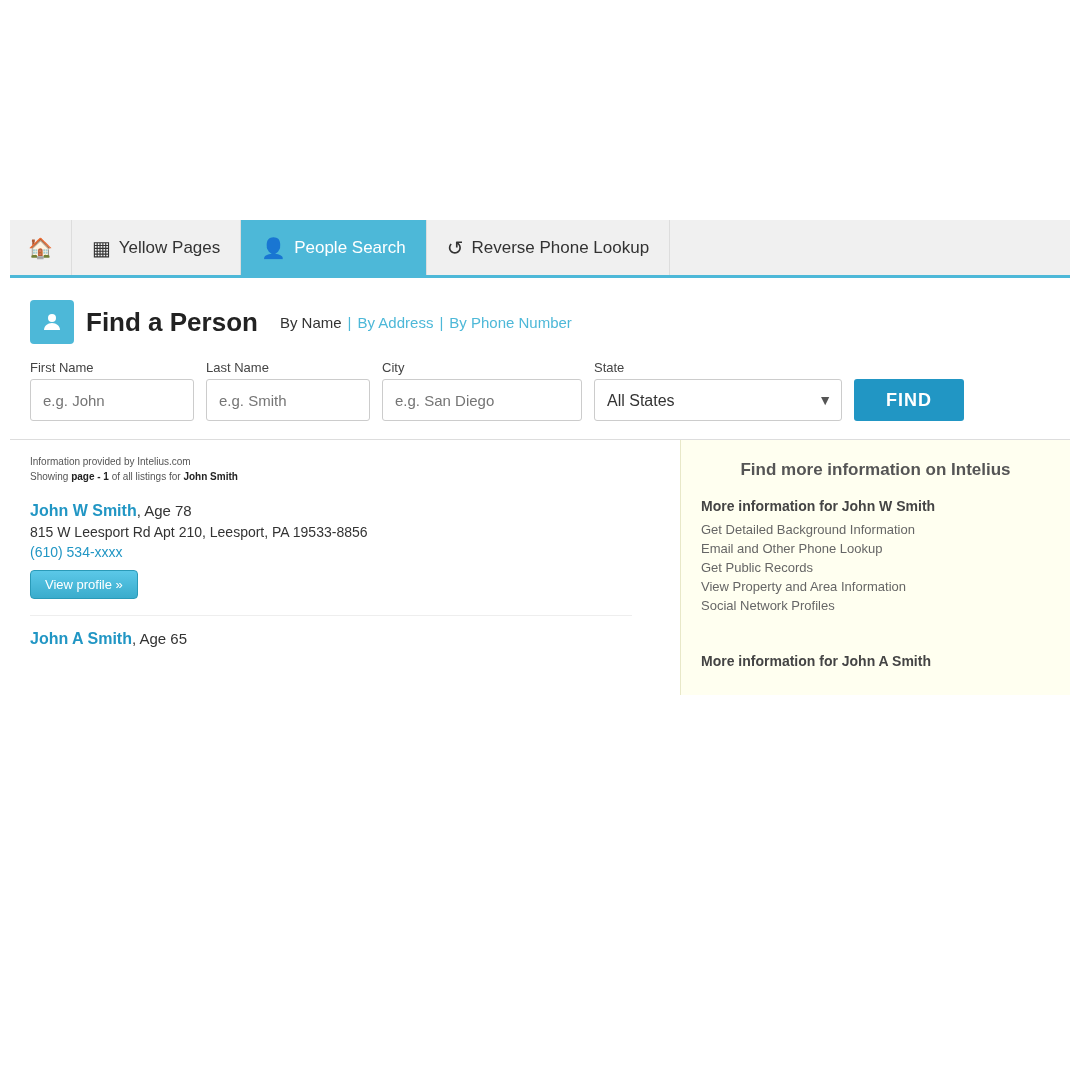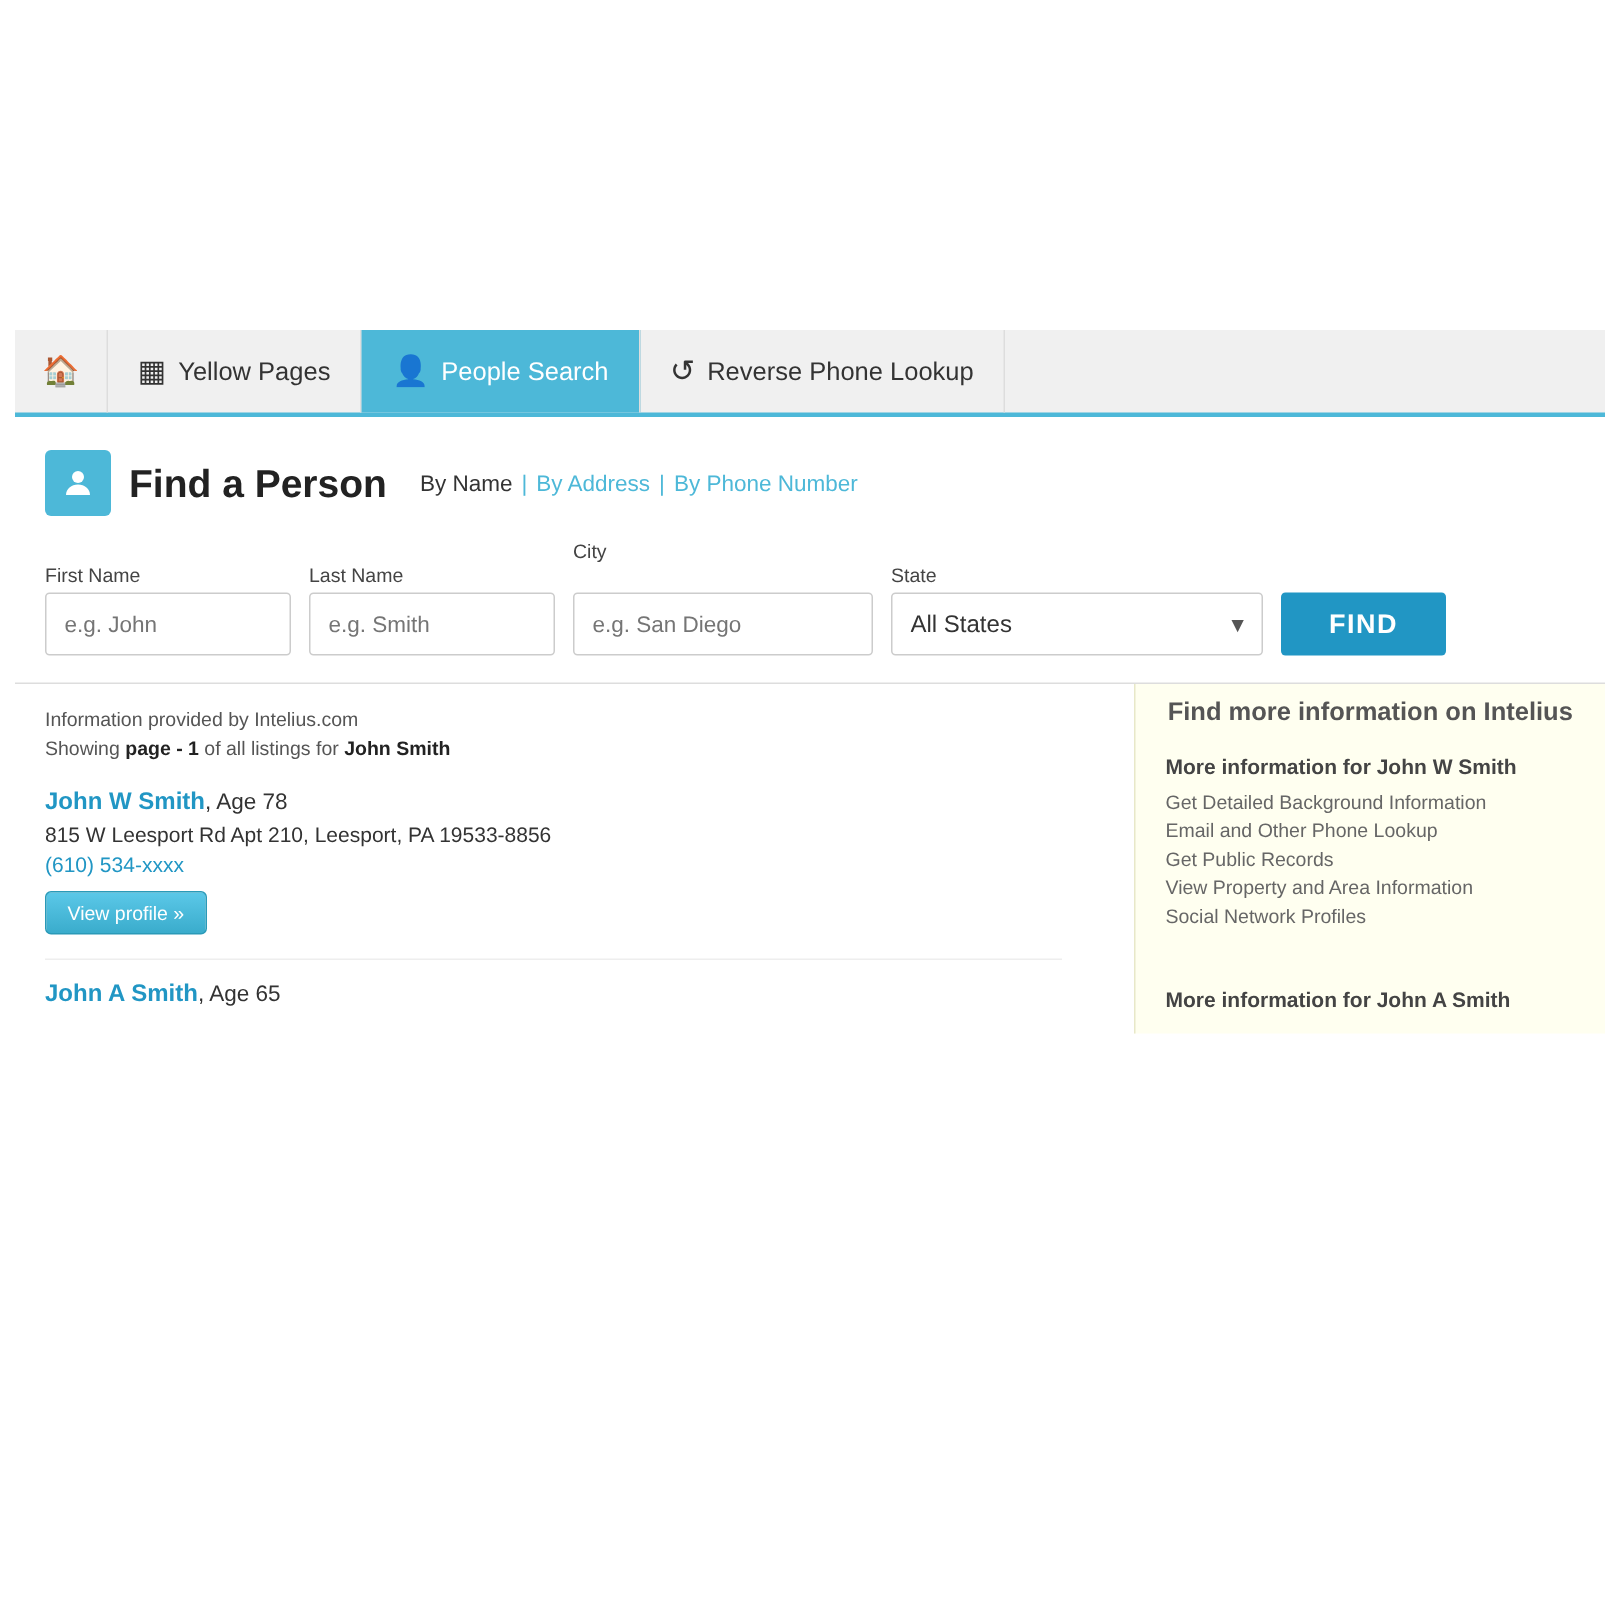--- a/index.html
+++ b/index.html
@@ -132,21 +132,21 @@
       border: 1px solid #ccc;
       border-radius: 3px;
       padding: 10px 12px;
       font-size: 15px;
       color: #aaa;
       outline: none;
       height: 42px;
     }
 
     .field-input-name { width: 164px; }
-    .field-input-city { width: 200px; margin-top: 16px; }
+    .field-input-city { width: 200px; }
 
     .state-select-wrapper {
       position: relative;
       display: flex;
       align-items: center;
     }
 
     .state-select {
       border: 1px solid #ccc;
       border-radius: 3px;
@@ -190,29 +190,29 @@
       padding: 0;
       margin-top: 0;
     }
 
     .results-left {
       flex: 1;
       padding: 16px 20px;
     }
 
     .results-right {
-      width: 314px;
+      width: 390px;
       background: #fffff0;
       border-left: 1px solid #e8e8c8;
-      padding: 7px 20px;
+      padding: 18px 20px;
       margin-left: 28px;
     }
 
     .info-text {
-      font-size: 13px;
+      font-size: 10px;
       color: #555;
       margin-bottom: 4px;
     }
 
     .info-text strong {
       font-weight: bold;
       color: #222;
     }
 
     .result-card {

